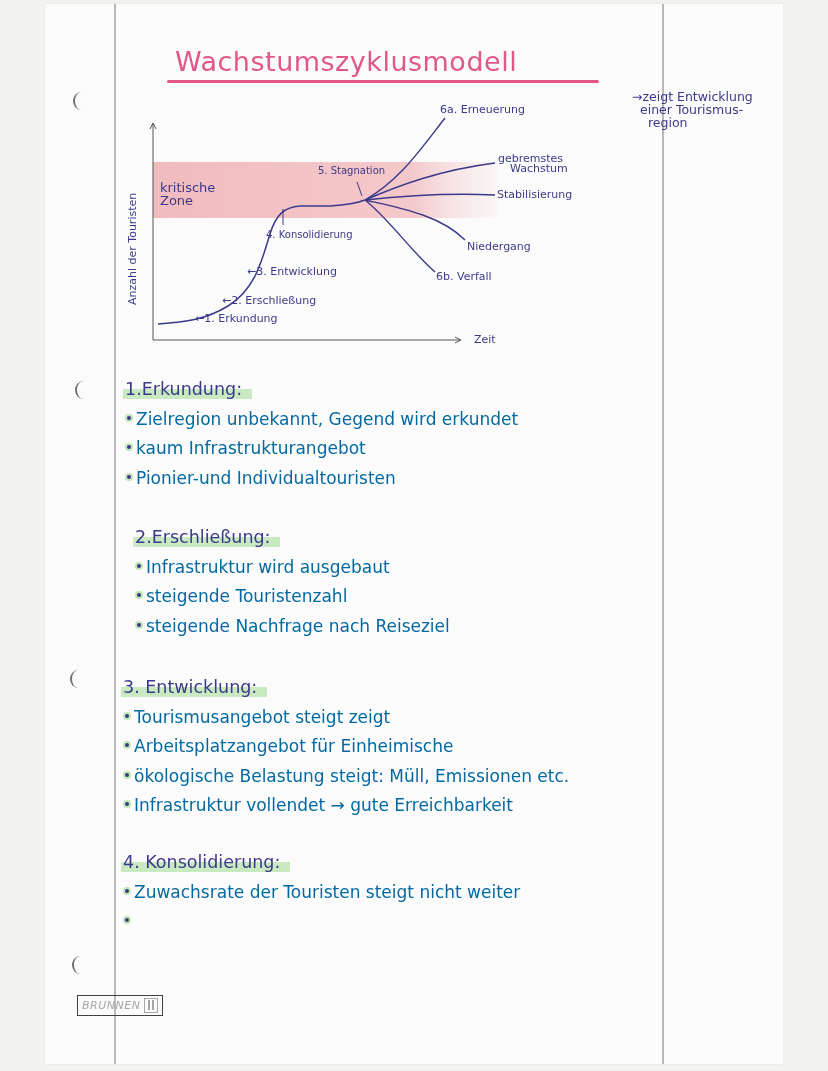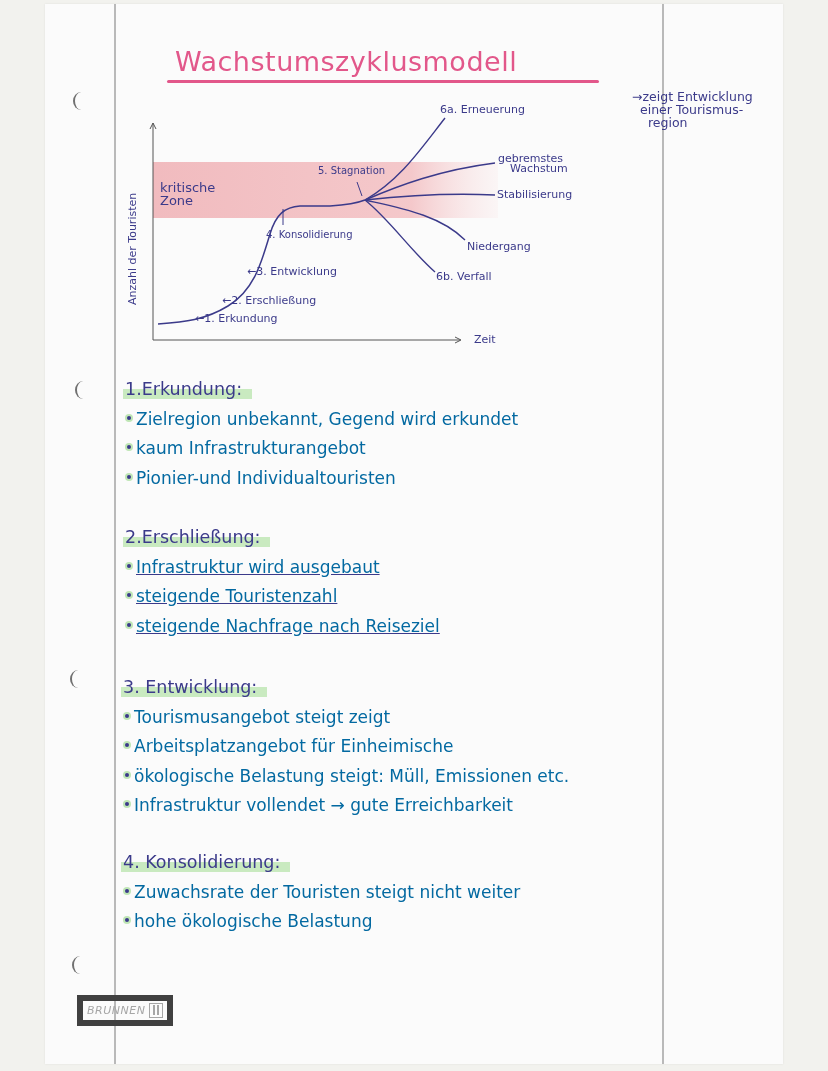--- a/index.html
+++ b/index.html
@@ -72,21 +72,21 @@
     font-size: 17px; line-height: 29.6px; height: 29.6px; white-space: nowrap;
     color: #0369a1;
   }
   .section .dot {
     display: inline-block; width: 4px; height: 4px; border-radius: 50%;
     background: #3b3a8a; box-shadow: 0 0 0 2px #bfe6b5; margin: 0 5px 4px 4px;
     vertical-align: middle;
   }
   .brand {
     position: absolute; left: 77px; top: 995px; height: 19px;
-    border: 6px solid #404040; padding: 0 4px; display: flex; align-items: center; gap: 4px;
+    border: 1px solid #404040; padding: 0 4px; display: flex; align-items: center; gap: 4px;
     font-size: 11px; font-style: italic; color: #a6a6a6; letter-spacing: 0.5px;
   }
   .brand .logo {
     width: 12px; height: 13px; border: 1px solid #a6a6a6; position: relative;
   }
   .brand .logo::before {
     content: ""; position: absolute; left: 3px; top: 1px; width: 2px; height: 10px; background: #a6a6a6;
   }
   .brand .logo::after {
     content: ""; position: absolute; left: 7px; top: 1px; width: 2px; height: 10px; background: #a6a6a6;
@@ -164,37 +164,37 @@
   <text x="436" y="280" font-size="11">6b. Verfall</text>
 </svg>
 
 <div class="section" style="top:375px; left:115px;">
   <div class="heading"><span class="hl"></span><span class="txt">1.Erkundung:</span></div>
   <div class="item"><span class="dot"></span><span>Zielregion unbekannt, Gegend wird erkundet</span></div>
   <div class="item"><span class="dot"></span><span>kaum Infrastrukturangebot</span></div>
   <div class="item"><span class="dot"></span><span>Pionier-und Individualtouristen</span></div>
 </div>
 
-<div class="section" style="top:523px; left:115px;text-decoration:underline;">
+<div class="section" style="top:523px; left:125px;">
   <div class="heading"><span class="hl"></span><span class="txt">2.Erschließung:</span></div>
   <div class="item"><span class="dot"></span><span>Infrastruktur wird ausgebaut</span></div>
   <div class="item"><span class="dot"></span><span>steigende Touristenzahl</span></div>
   <div class="item"><span class="dot"></span><span>steigende Nachfrage nach Reiseziel</span></div>
 </div>
 
 <div class="section" style="top:673px; left:113px;">
   <div class="heading"><span class="hl"></span><span class="txt">3. Entwicklung:</span></div>
   <div class="item"><span class="dot"></span><span>Tourismusangebot steigt zeigt</span></div>
   <div class="item"><span class="dot"></span><span>Arbeitsplatzangebot für Einheimische</span></div>
   <div class="item"><span class="dot"></span><span>ökologische Belastung steigt: Müll, Emissionen etc.</span></div>
   <div class="item"><span class="dot"></span><span>Infrastruktur vollendet → gute Erreichbarkeit</span></div>
 </div>
 
 <div class="section" style="top:848px; left:113px;">
   <div class="heading"><span class="hl"></span><span class="txt">4. Konsolidierung:</span></div>
   <div class="item"><span class="dot"></span><span>Zuwachsrate der Touristen steigt nicht weiter</span></div>
-  <div class="item"><span class="dot"></span><span>hohe ökologische Belastung</span></div>
+  <div class="item"><span class="dot"></span></div>
 </div>
 
 <div class="brand">
   <span>BRUNNEN</span>
   <span class="logo"></span>
 </div>
 
 </body></html>

